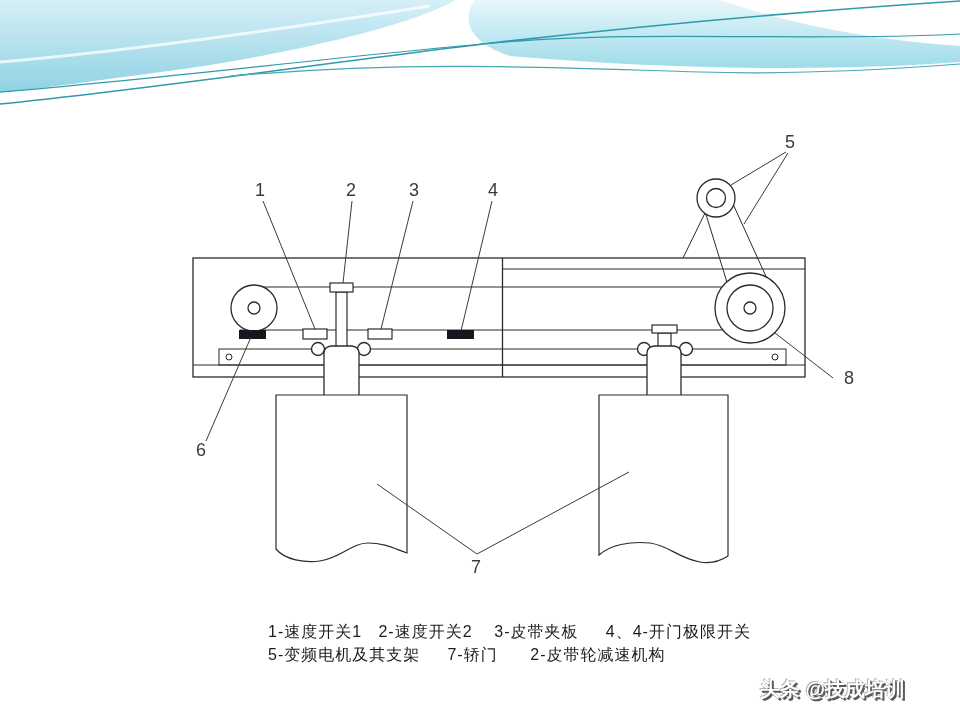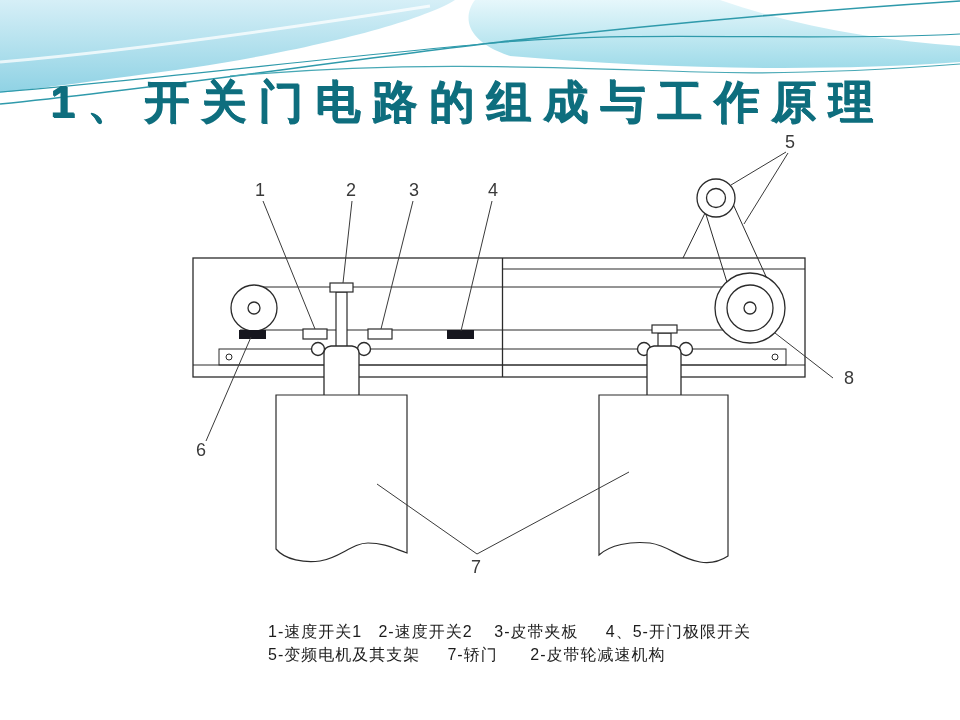--- a/index.html
+++ b/index.html
@@ -44,21 +44,20 @@
       </linearGradient>
     </defs>
     <path d="M0,0 H455 C420,22 310,50 190,68 C105,80 40,88 0,93 Z" fill="url(#gA)"></path>
     <path d="M475,0 H720 C800,28 880,40 960,46 L960,62 C820,72 660,69 510,56 C462,40 464,14 475,0 Z" fill="url(#gB)"></path>
     <path d="M0,62 C140,50 290,28 430,6" fill="none" stroke="rgba(255,255,255,0.75)" stroke-width="3"></path>
     <path d="M0,104 C160,88 330,62 500,42 C660,24 820,10 960,1" fill="none" stroke="#2f9aab" stroke-width="1.6"></path>
     <path d="M0,92 C170,78 340,56 505,42 C650,30 810,42 960,34" fill="none" stroke="#2f9aab" stroke-width="1.2"></path>
     <path d="M230,76 C420,60 560,68 700,72 C790,75 880,70 960,64" fill="none" stroke="#47a8b5" stroke-width="1.2"></path>
   </svg>
 
-  <div class="title">1、开关门电路的组成与工作原理</div>
 
   <svg class="diagram-svg" width="960" height="720" viewBox="0 0 960 720" fill="none" stroke="#2b2b2b" stroke-width="1.3">
 
     <rect x="193" y="258" width="612" height="119" fill="none"></rect>
     <line x1="502.5" y1="258" x2="502.5" y2="377"></line>
     <line x1="502.5" y1="269" x2="805" y2="269" stroke-width="1"></line>
 
     <line x1="254" y1="287" x2="745" y2="287" stroke-width="1"></line>
     <line x1="240" y1="330" x2="745" y2="330" stroke-width="1"></line>
     <line x1="704" y1="208" x2="730" y2="292" stroke-width="1"></line>
@@ -117,17 +116,18 @@
       <text x="351" y="196">2</text>
       <text x="414" y="196">3</text>
       <text x="493" y="196">4</text>
       <text x="790" y="148">5</text>
       <text x="201" y="456">6</text>
       <text x="476" y="573">7</text>
       <text x="849" y="384">8</text>
     </g>
   </svg>
 
-  <div class="caption l1">1-速度开关1   2-速度开关2    3-皮带夹板     4、5-开门极限开关</div>
+  <div class="caption l1">1-速度开关1   2-速度开关2    3-皮带夹板     4、4-开门极限开关</div>
   <div class="caption l2">5-变频电机及其支架     7-轿门      2-皮带轮减速机构</div>
 
+  <div class="watermark">头条 @技成培训</div>
 
 </div>
 
 </body></html>

